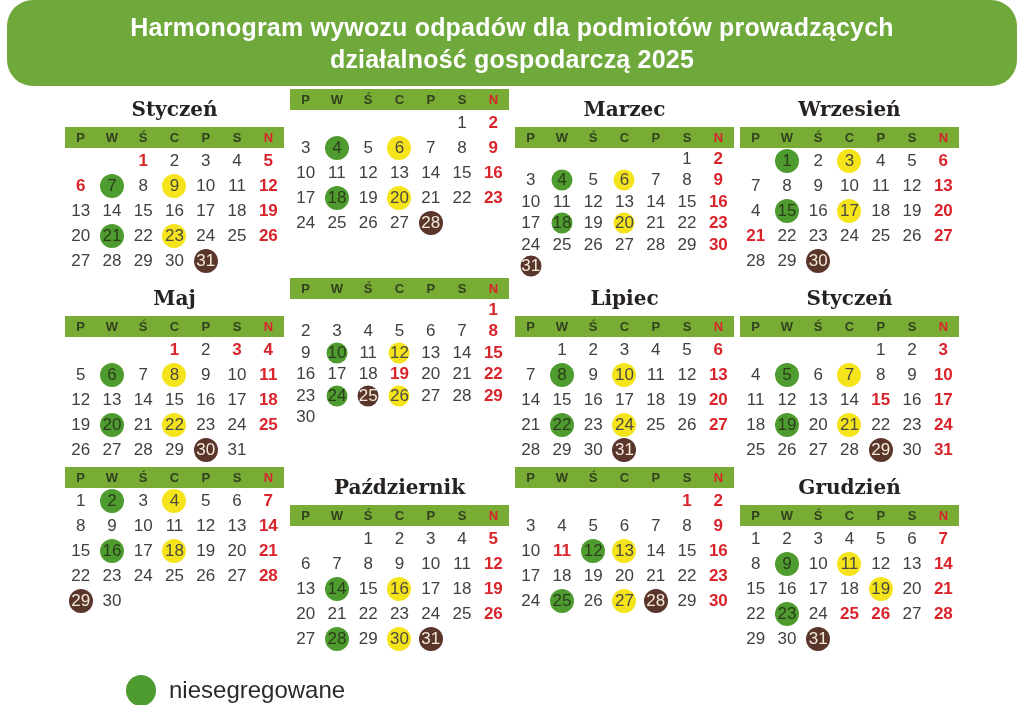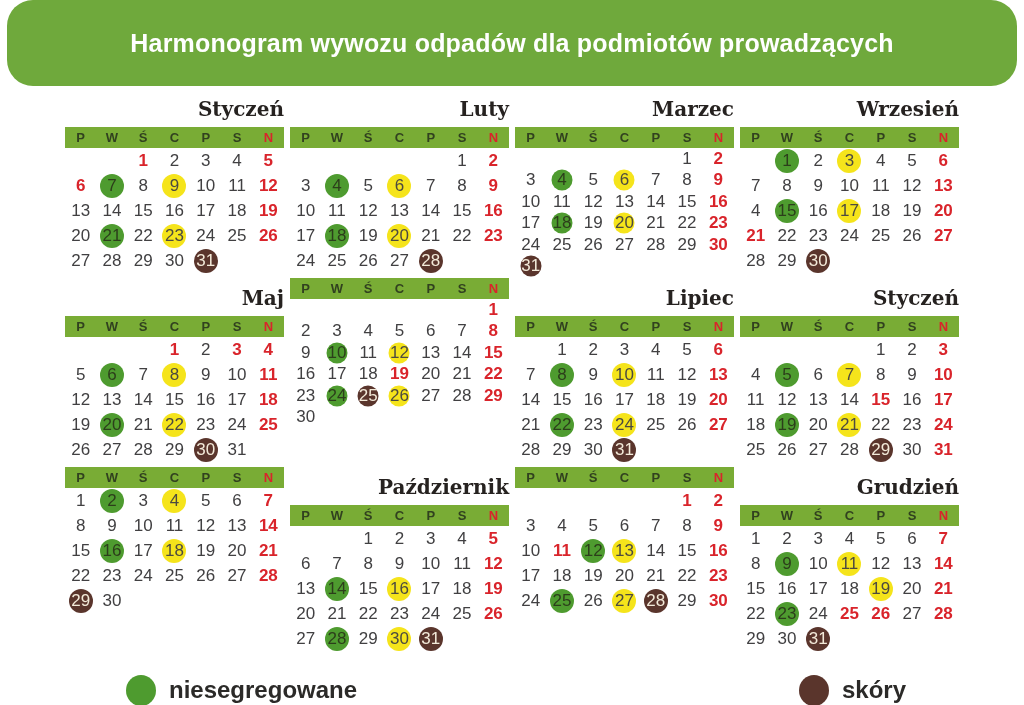--- a/index.html
+++ b/index.html
@@ -21,21 +21,21 @@
     color:#fff;display:flex;flex-direction:column;justify-content:center;align-items:center;
     text-align:center;font-weight:bold;font-size:25px;line-height:32px;letter-spacing:0.2px;
   }
   .months{
     margin-top:3px;display:grid;grid-template-columns:repeat(4,219px);
     justify-content:center;column-gap:6px;align-items:start;
   }
   .month{height:189px;overflow:visible;}
   .month-name{
     font-family:"DejaVu Serif","Liberation Serif",serif;font-weight:bold;font-size:20px;
-    color:var(--title-text);text-align:right;margin:8px 0 6px;
+    color:var(--title-text);text-align:center;margin:8px 0 6px;
   }
   .weekday-bar{
     display:grid;grid-template-columns:repeat(7,1fr);background:var(--bar-green);
     height:21px;align-items:center;
   }
   .wd{text-align:center;font-weight:bold;font-size:13px;color:#31411F;}
   .wd.sun{color:var(--red);}
   .days{display:grid;grid-template-columns:repeat(7,1fr);}
   .day{
     height:25px;display:flex;align-items:center;justify-content:center;
@@ -56,28 +56,29 @@
   .day.brown::before{background:var(--brown-circle);}
   .day.green{color:#2C3E1B;}
   .day.yellow{color:#4C4A40;}
   .day.brown{color:#F3EAD9;}
   .legend{
     display:flex;align-items:center;justify-content:space-between;
     padding:0 118px 0 126px;margin-top:14px;height:40px;
   }
   .legend-item{display:flex;align-items:center;gap:13px;}
   .legend-dot{width:30px;height:31px;border-radius:50%;}
-  .legend-label{font-weight:bold;font-size:24px;color:#2B2A28;}
+  .legend-label{font-weight:normal;font-size:24px;color:#2B2A28;}
 </style>
 </head>
 <body>
 
 <div class="page">
   <header class="banner">
     <div>Harmonogram wywozu odpadów dla podmiotów prowadzących</div>
+    <div>działalność gospodarczą 2025</div>
   </header>
 
   <main class="months">
   <section class="month">
     <h2 class="month-name">Styczeń</h2>
     <div class="weekday-bar">
           <span class="wd">P</span>
           <span class="wd">W</span>
           <span class="wd">Ś</span>
           <span class="wd">C</span>
@@ -116,21 +117,20 @@
           <span class="day red">26</span>
           <span class="day">27</span>
           <span class="day">28</span>
           <span class="day">29</span>
           <span class="day">30</span>
           <span class="day brown">31</span>
         </div>
   </section>
 
   <section class="month">
-    <h2 class="month-name">Luty</h2>
     <div class="weekday-bar">
           <span class="wd">P</span>
           <span class="wd">W</span>
           <span class="wd">Ś</span>
           <span class="wd">C</span>
           <span class="wd">P</span>
           <span class="wd">S</span>
           <span class="wd sun">N</span>
         </div>
     <div class="days">
@@ -651,18 +651,14 @@
   </section>
 </main>
 
   <footer class="legend">
   <div class="legend-item">
     <span class="legend-dot" style="background: rgb(78, 155, 47);"></span>
     <span class="legend-label">niesegregowane</span>
   </div>
 
 
-  <div class="legend-item">
-    <span class="legend-dot" style="background: rgb(90, 53, 44);"></span>
-    <span class="legend-label">skóry</span>
-  </div>
 </footer>
 </div>
 
 </body></html>

